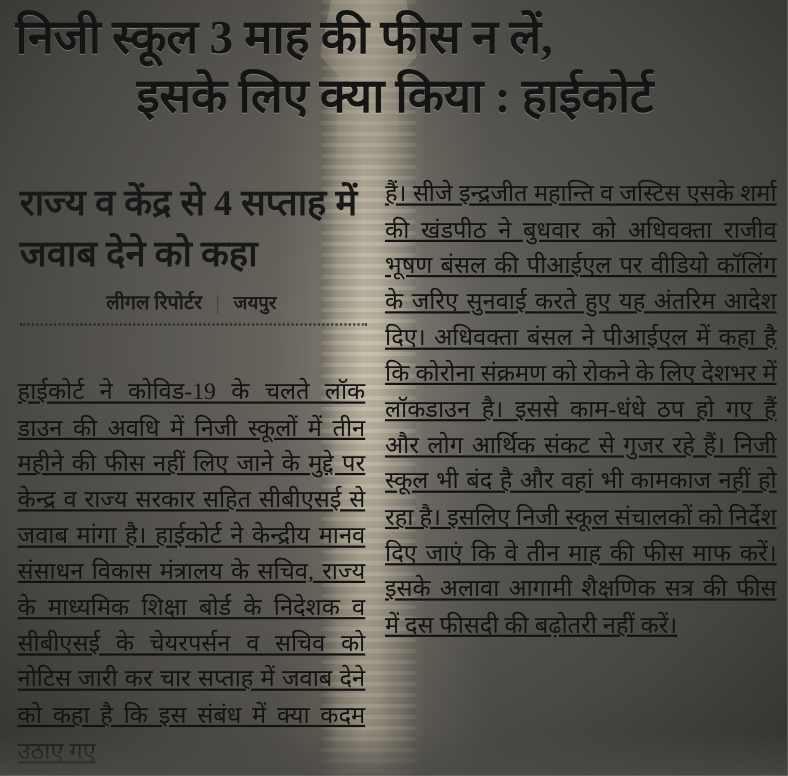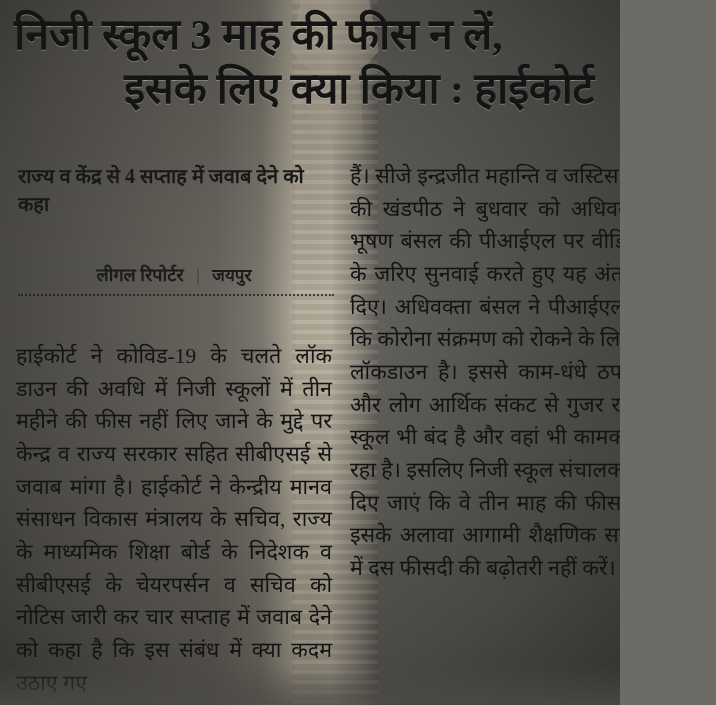--- a/index.html
+++ b/index.html
@@ -2,21 +2,21 @@
 <html><head>
 <meta charset="utf-8">
 <style>
   html, body {
     margin: 0;
     padding: 0;
     background: #6d6b66;
   }
   #page {
     position: relative;
-    width: 620px;
+    width: 716px;
     height: 705px;
     overflow: hidden;
     background: #7a7873;
     font-family: "Liberation Serif", "DejaVu Serif", serif;
   }
   
   .bg-photo {
     position: absolute;
     inset: 0;
     background:
@@ -100,21 +100,21 @@
   .headline .l2 { display: block; text-align: center; }
 
   
   .subhead {
     position: absolute;
     left: 18px;
     top: 162px;
     width: 312px;
     color: #181818;
     font-weight: bold;
-    font-size: 20px;
+    font-size: 33px;
     line-height: 1.42;
   }
 
   .byline {
     position: absolute;
     left: 18px;
     top: 262px;
     width: 312px;
     text-align: center;
     font-weight: bold;
@@ -153,20 +153,21 @@
     width: 316px;
     margin-top: 32px;
   }
   .col-right {
     left: 350px;
     top: 160px;
     width: 356px;
   }
   .col p {
     margin: 0;
+    text-decoration: underline;
   }
 
   .fade-bottom {
     position: absolute;
     left: 0;
     right: 0;
     bottom: 0;
     height: 40px;
     background: linear-gradient(180deg, rgba(90,88,83,0) 0%, rgba(78,76,72,0.75) 100%);
     pointer-events: none;

